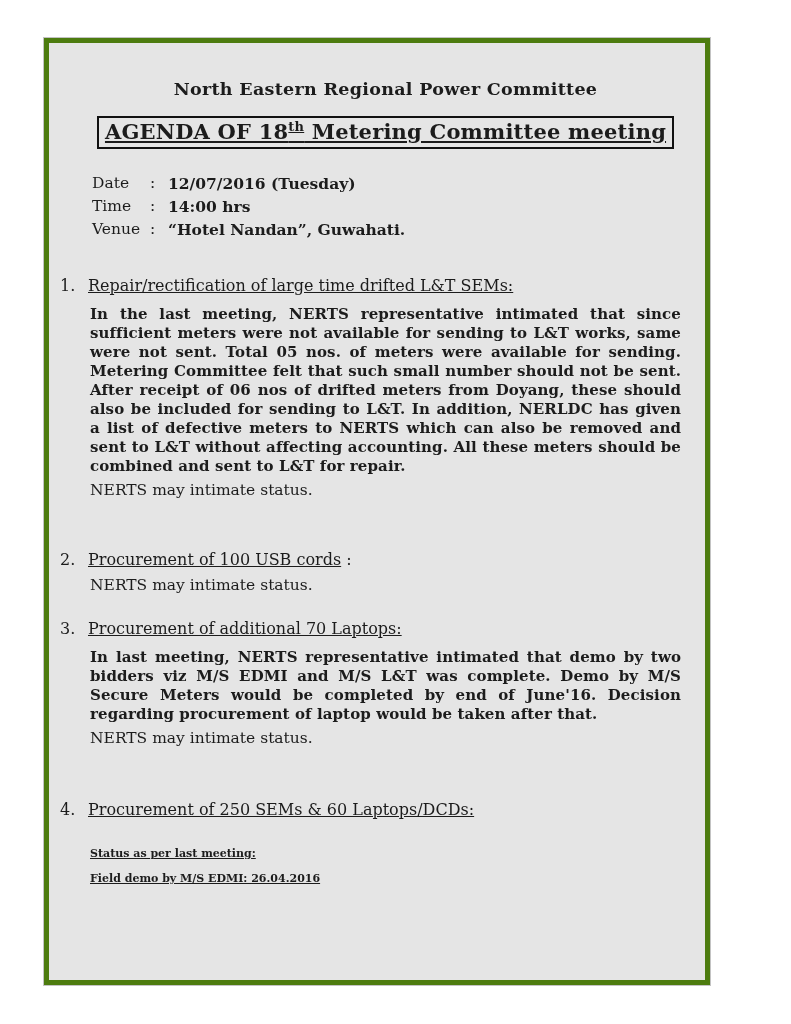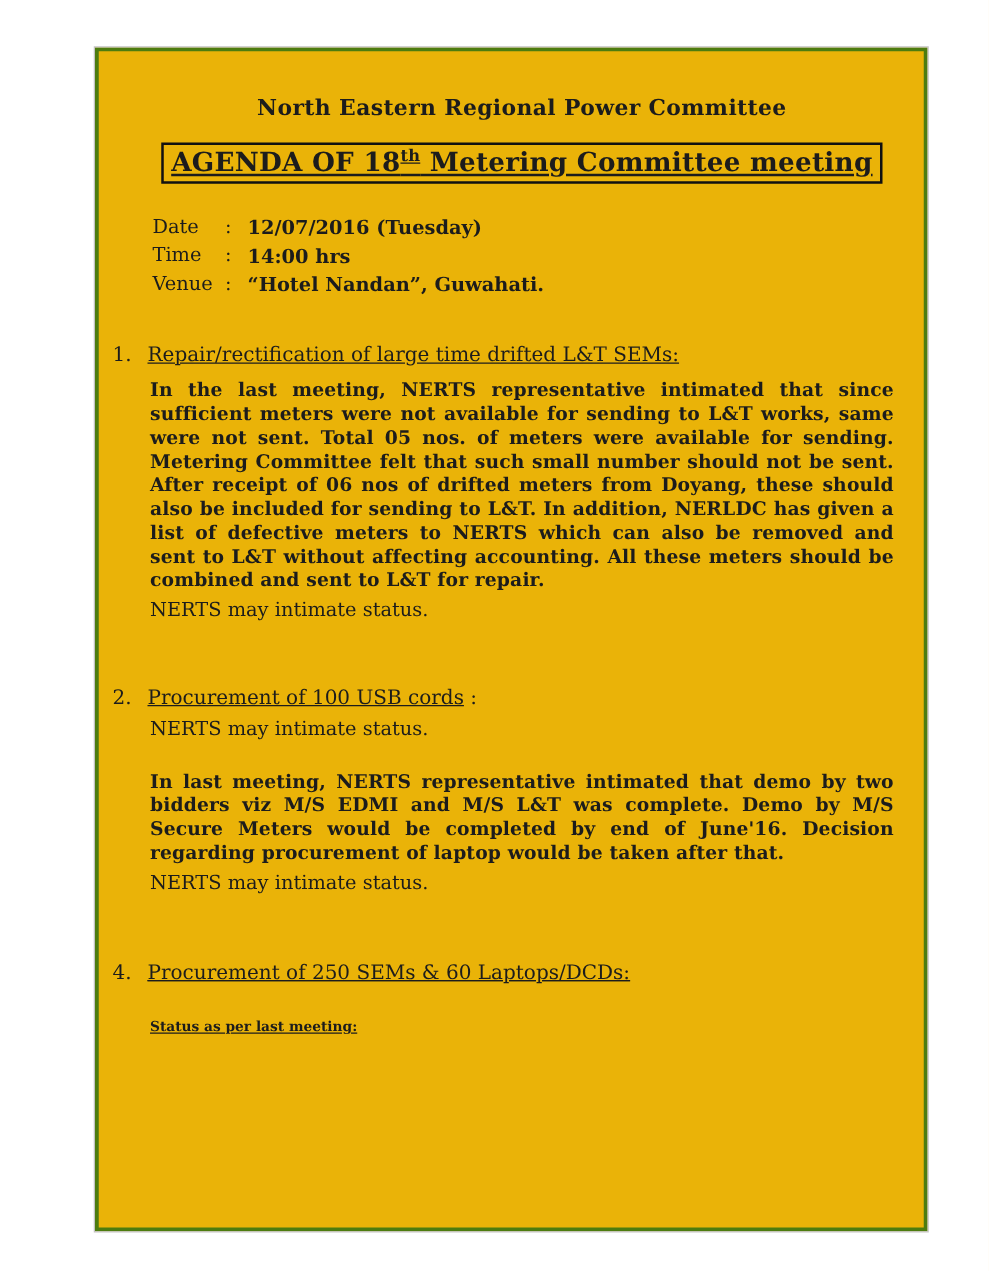--- a/index.html
+++ b/index.html
@@ -14,28 +14,28 @@
   }
   .page {
     position: relative;
     width: 791px;
     height: 1024px;
     background: #ffffff;
     overflow: hidden;
   }
   .doc-frame {
     position: absolute;
-    left: 76px;
+    left: 44px;
     top: 38px;
     width: 666px;
     height: 947px;
     box-sizing: border-box;
-    border: 3px solid #4d7c0f;
+    border: 5px solid #4d7c0f;
     outline: 1px solid #c3c3c3;
-    background: #eab308;
+    background: #e5e5e5;
   }
   .doc-content {
     box-sizing: border-box;
     width: 100%;
     height: 100%;
     padding: 0 24px 0 41px;
   }
   .org-title {
     margin: 36px 0 0 0;
     text-align: center;
@@ -149,29 +149,33 @@
         </div>
 
         <div class="section section-2">
           <div class="sec-head">
             <span class="sec-num">2.</span><span class="sec-title">Procurement of 100 USB cords</span><span class="sec-title-suffix"> :</span>
           </div>
           <div class="sec-status">NERTS may intimate status.</div>
         </div>
 
         <div class="section section-3">
+          <div class="sec-head">
+            <span class="sec-num">3.</span><span class="sec-title">Procurement of additional 70 Laptops:</span><span class="sec-title-suffix"></span>
+          </div>
           <div class="sec-body">In last meeting, NERTS representative intimated that demo by two bidders viz M/S EDMI and M/S L&amp;T was complete. Demo by M/S Secure Meters would be completed by end of June'16. Decision regarding procurement of laptop would be taken after that.</div>
           <div class="sec-status">NERTS may intimate status.</div>
         </div>
 
         <div class="section section-4">
           <div class="sec-head">
             <span class="sec-num">4.</span><span class="sec-title">Procurement of 250 SEMs &amp; 60 Laptops/DCDs:</span><span class="sec-title-suffix"></span>
           </div>
           <div class="sec-body-lines">
             <div>Status as per last meeting:</div>
+            <div>Field demo by M/S EDMI: 26.04.2016</div>
           </div>
         </div>
 
       </div>
     </div>
   </div>
 </div>
 
 </body></html>

